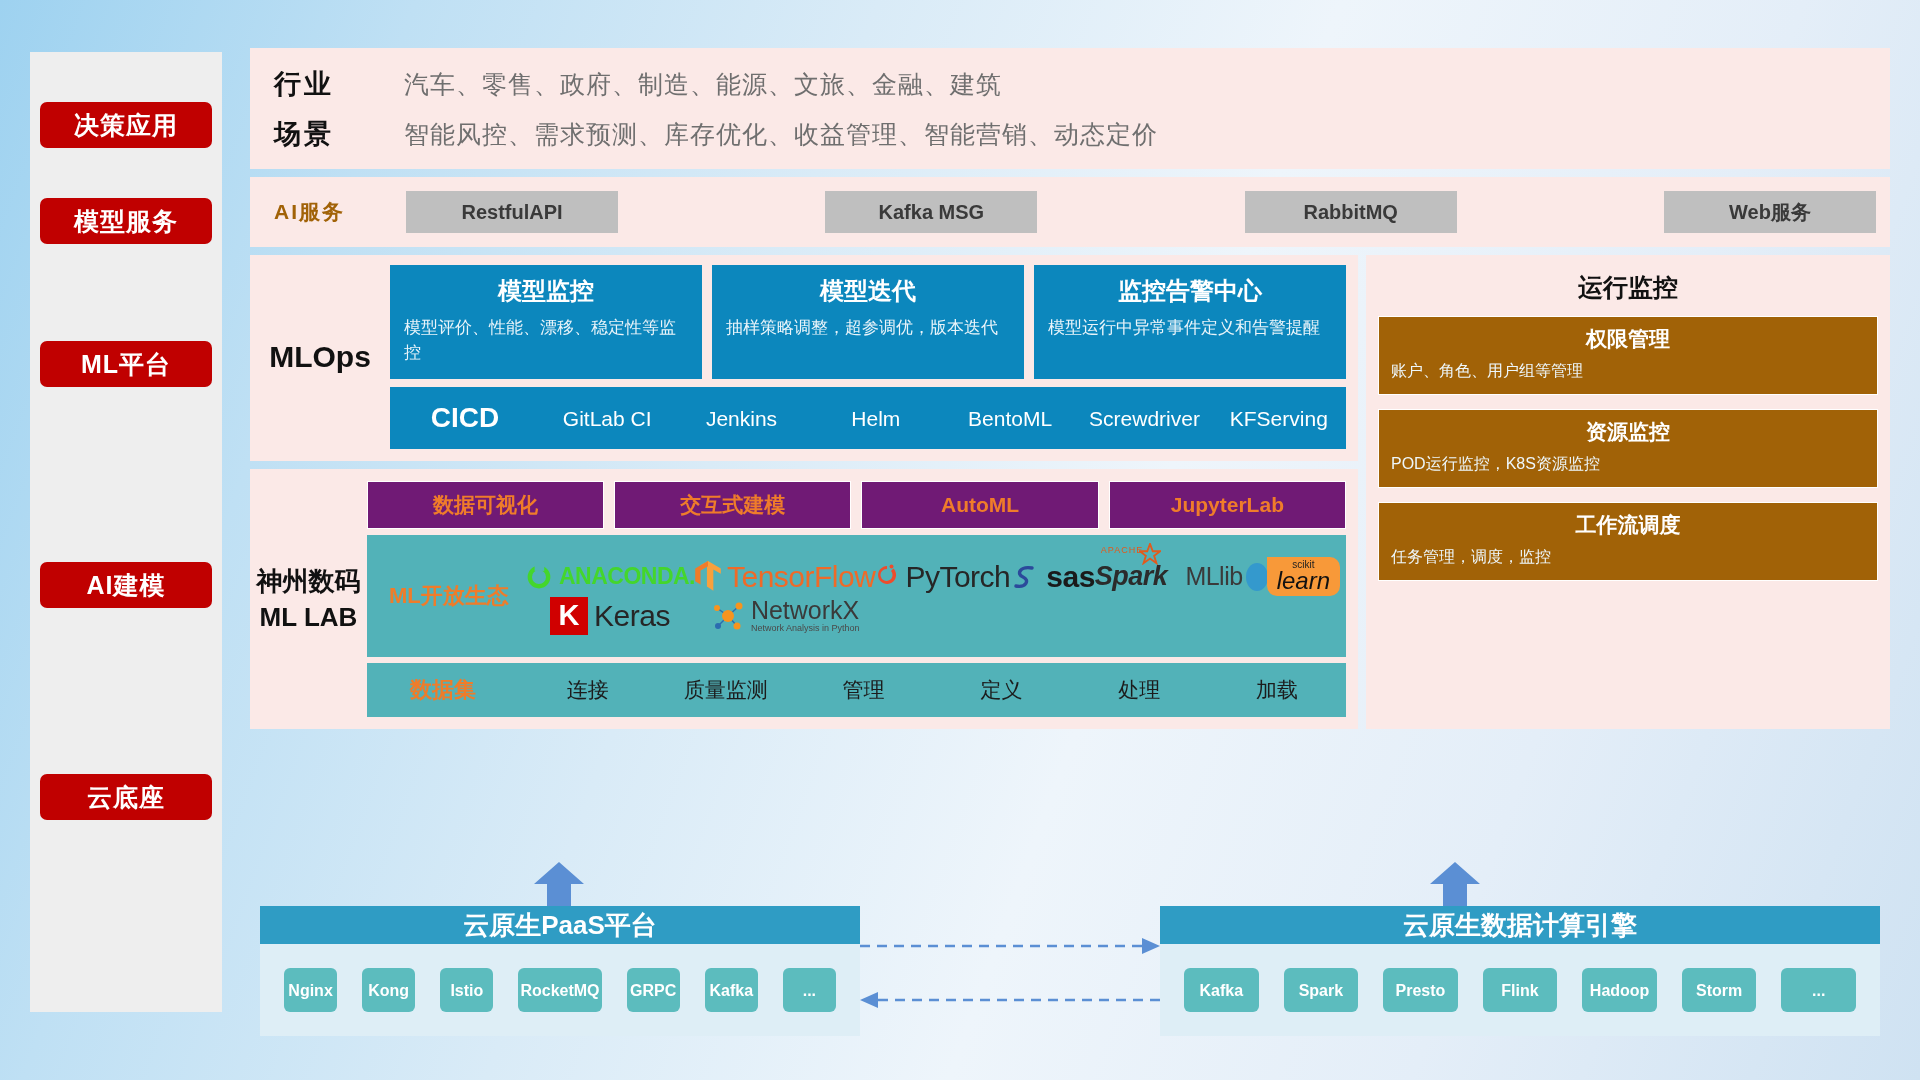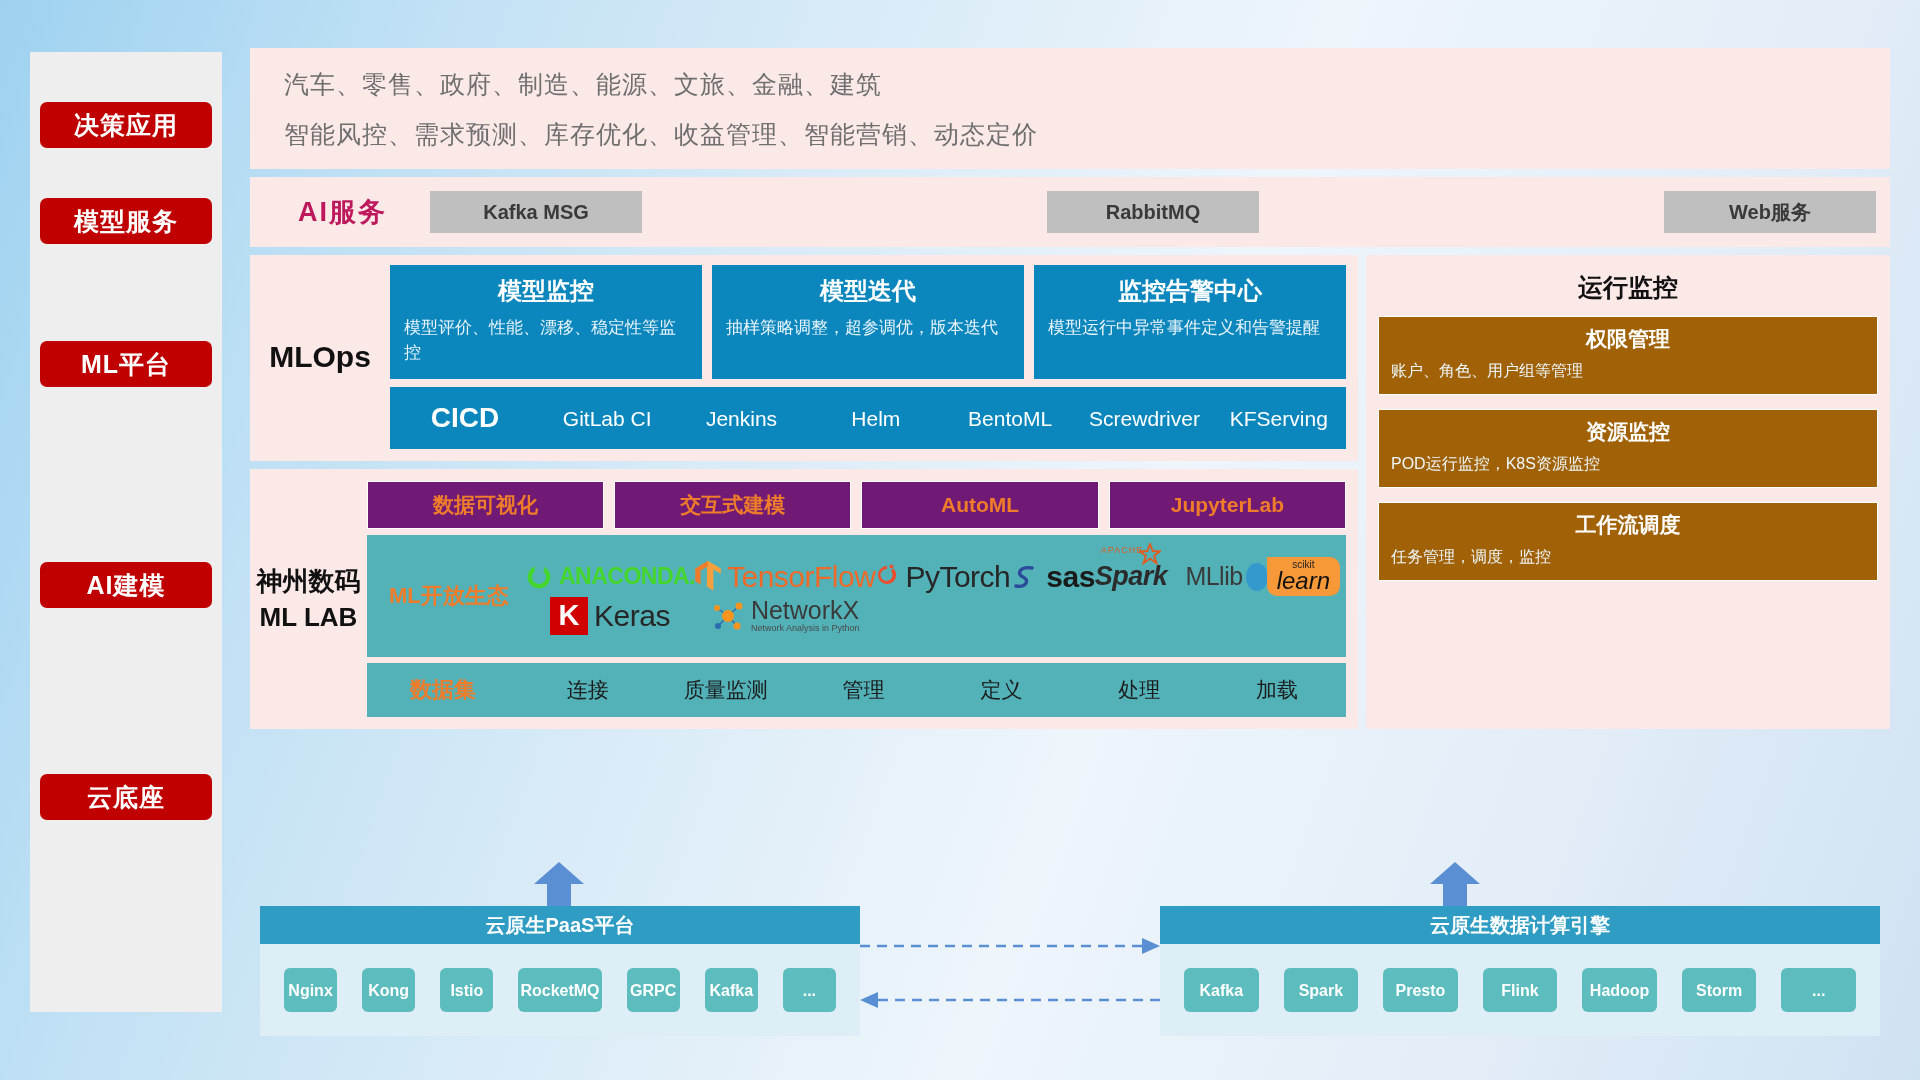--- a/index.html
+++ b/index.html
@@ -29,21 +29,21 @@
 
   
   #row-industry{display:flex;align-items:center;height:121px;padding-left:24px;box-sizing:border-box;}
   .ind-labels{width:120px;}
   .ind-label{font-size:27px;font-weight:bold;color:#111;letter-spacing:3px;line-height:50px;}
   .ind-vals{margin-left:10px;}
   .ind-val{font-size:25px;color:#6f6f6f;line-height:50px;letter-spacing:1px;}
 
   
   #row-ai{display:flex;align-items:center;height:70px;padding-left:24px;box-sizing:border-box;}
-  #row-ai .sec-title{width:132px;font-size:27px;font-weight:bold;color:#be185d;letter-spacing:2px;margin-left:24px;}
+  #row-ai .sec-title{width:132px;font-size:21px;font-weight:bold;color:#a16207;letter-spacing:2px;}
   .svc-row{flex:1;display:flex;gap:0;justify-content:space-between;padding-right:14px;}
   .svc-btn{
     width:212px;height:42px;background:#bfbfbf;color:#3a3a3a;
     font-size:20px;font-weight:bold;display:flex;align-items:center;justify-content:center;
   }
 
   
   #row-mid{display:flex;gap:8px;margin-top:8px;align-items:stretch;}
   #mid-left{width:1108px;}
   #mid-right{width:auto;flex:1;background:#fbe9e7;padding:10px 12px 12px 12px;box-sizing:border-box;}
@@ -83,50 +83,55 @@
 
   
   #mid-right .sec-title{text-align:center;font-size:25px;font-weight:bold;color:#111;margin:6px 0 12px;}
   .mon-card{background:#a16207;color:#fff;padding:8px 12px 12px;margin-bottom:14px;border:1px solid #fff;box-sizing:border-box;}
   .mon-card .t{font-size:21px;font-weight:bold;text-align:center;margin-bottom:6px;}
   .mon-card .d{font-size:16px;line-height:23px;color:#eef7fb;}
 
   
   #cloud{position:absolute;left:250px;top:860px;width:1640px;height:200px;}
   .cloud-col{position:absolute;top:46px;}
-  .cloud-hdr{background:#2f9cc4;color:#fff;font-size:20px;font-weight:bold;height:38px;
+  .cloud-hdr{background:#2f9cc4;color:#fff;font-size:26px;font-weight:bold;height:38px;
     display:flex;align-items:center;justify-content:center;}
   .cloud-chips{background:#deeef6;display:flex;gap:25px;padding:24px;box-sizing:border-box;}
   .chip{flex:1;background:#5cbcbe;color:#fff;font-weight:bold;font-size:16px;border-radius:6px;
     min-height:44px;display:flex;align-items:center;justify-content:center;text-align:center;line-height:19px;padding:2px;box-sizing:border-box;}
   svg.upArrow{position:absolute;}
 </style>
 </head>
 <body>
 
 <div id="rail">
   <div class="rail-pill" style="top:50px">决策应用</div>
   <div class="rail-pill" style="top:146px">模型服务</div>
   <div class="rail-pill" style="top:289px">ML平台</div>
   <div class="rail-pill" style="top:510px">AI建模</div>
   <div class="rail-pill" style="top:722px">云底座</div>
 </div>
 
 <div id="main">
 
   <div class="band" id="row-industry">
+    <div class="ind-labels">
+      <div class="ind-label">行业</div>
+      <div class="ind-label">场景</div>
+    </div>
     <div class="ind-vals">
       <div class="ind-val">汽车、零售、政府、制造、能源、文旅、金融、建筑</div>
       <div class="ind-val">智能风控、需求预测、库存优化、收益管理、智能营销、动态定价</div>
     </div>
   </div>
 
   <div class="band" id="row-ai">
     <div class="sec-title">AI服务</div>
     <div class="svc-row">
+      <div class="svc-btn">RestfulAPI</div>
       <div class="svc-btn">Kafka MSG</div>
       <div class="svc-btn">RabbitMQ</div>
       <div class="svc-btn">Web服务</div>
     </div>
   </div>
 
   <div id="row-mid">
     <div id="mid-left">
 
       <div id="mlops-band">

